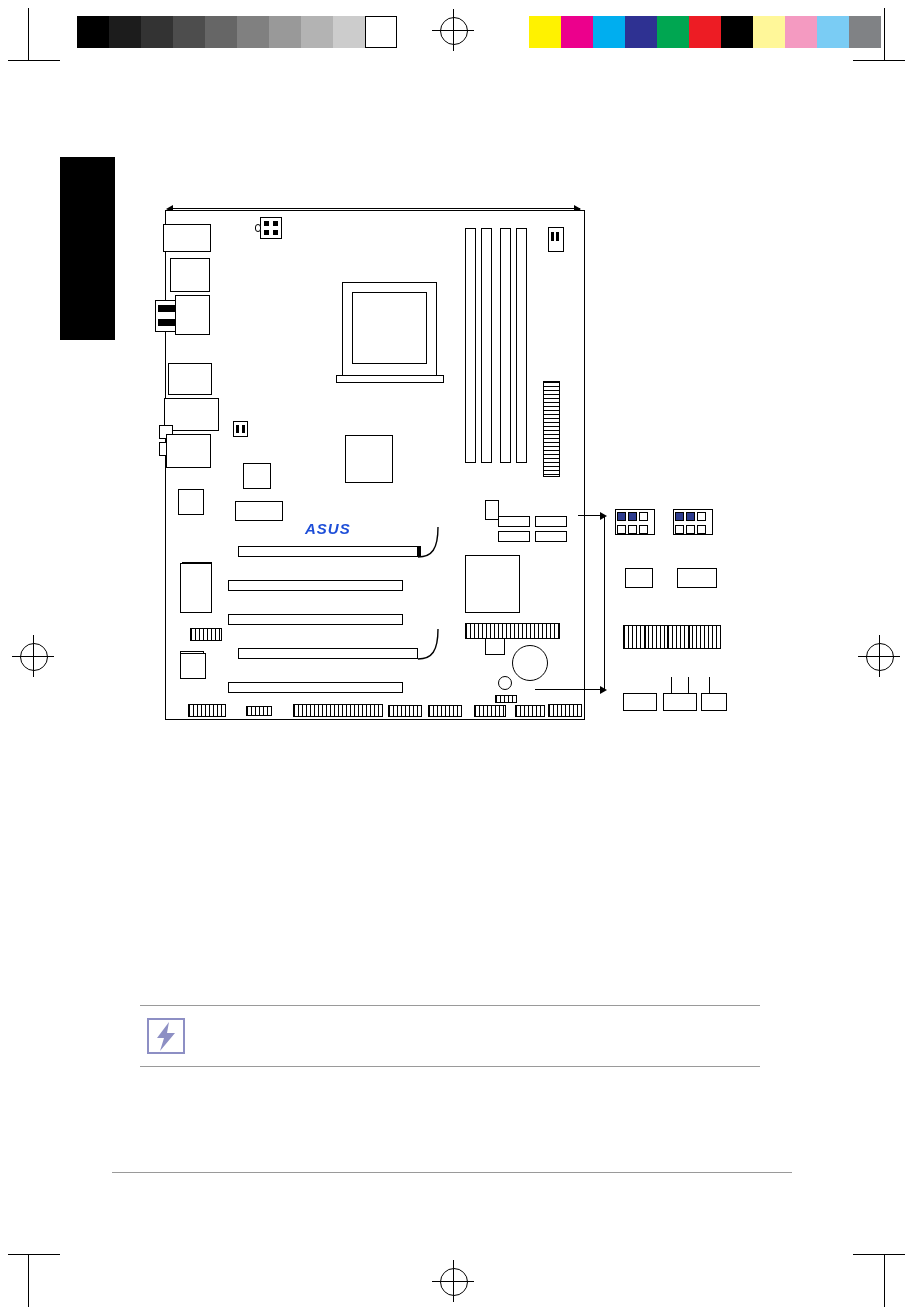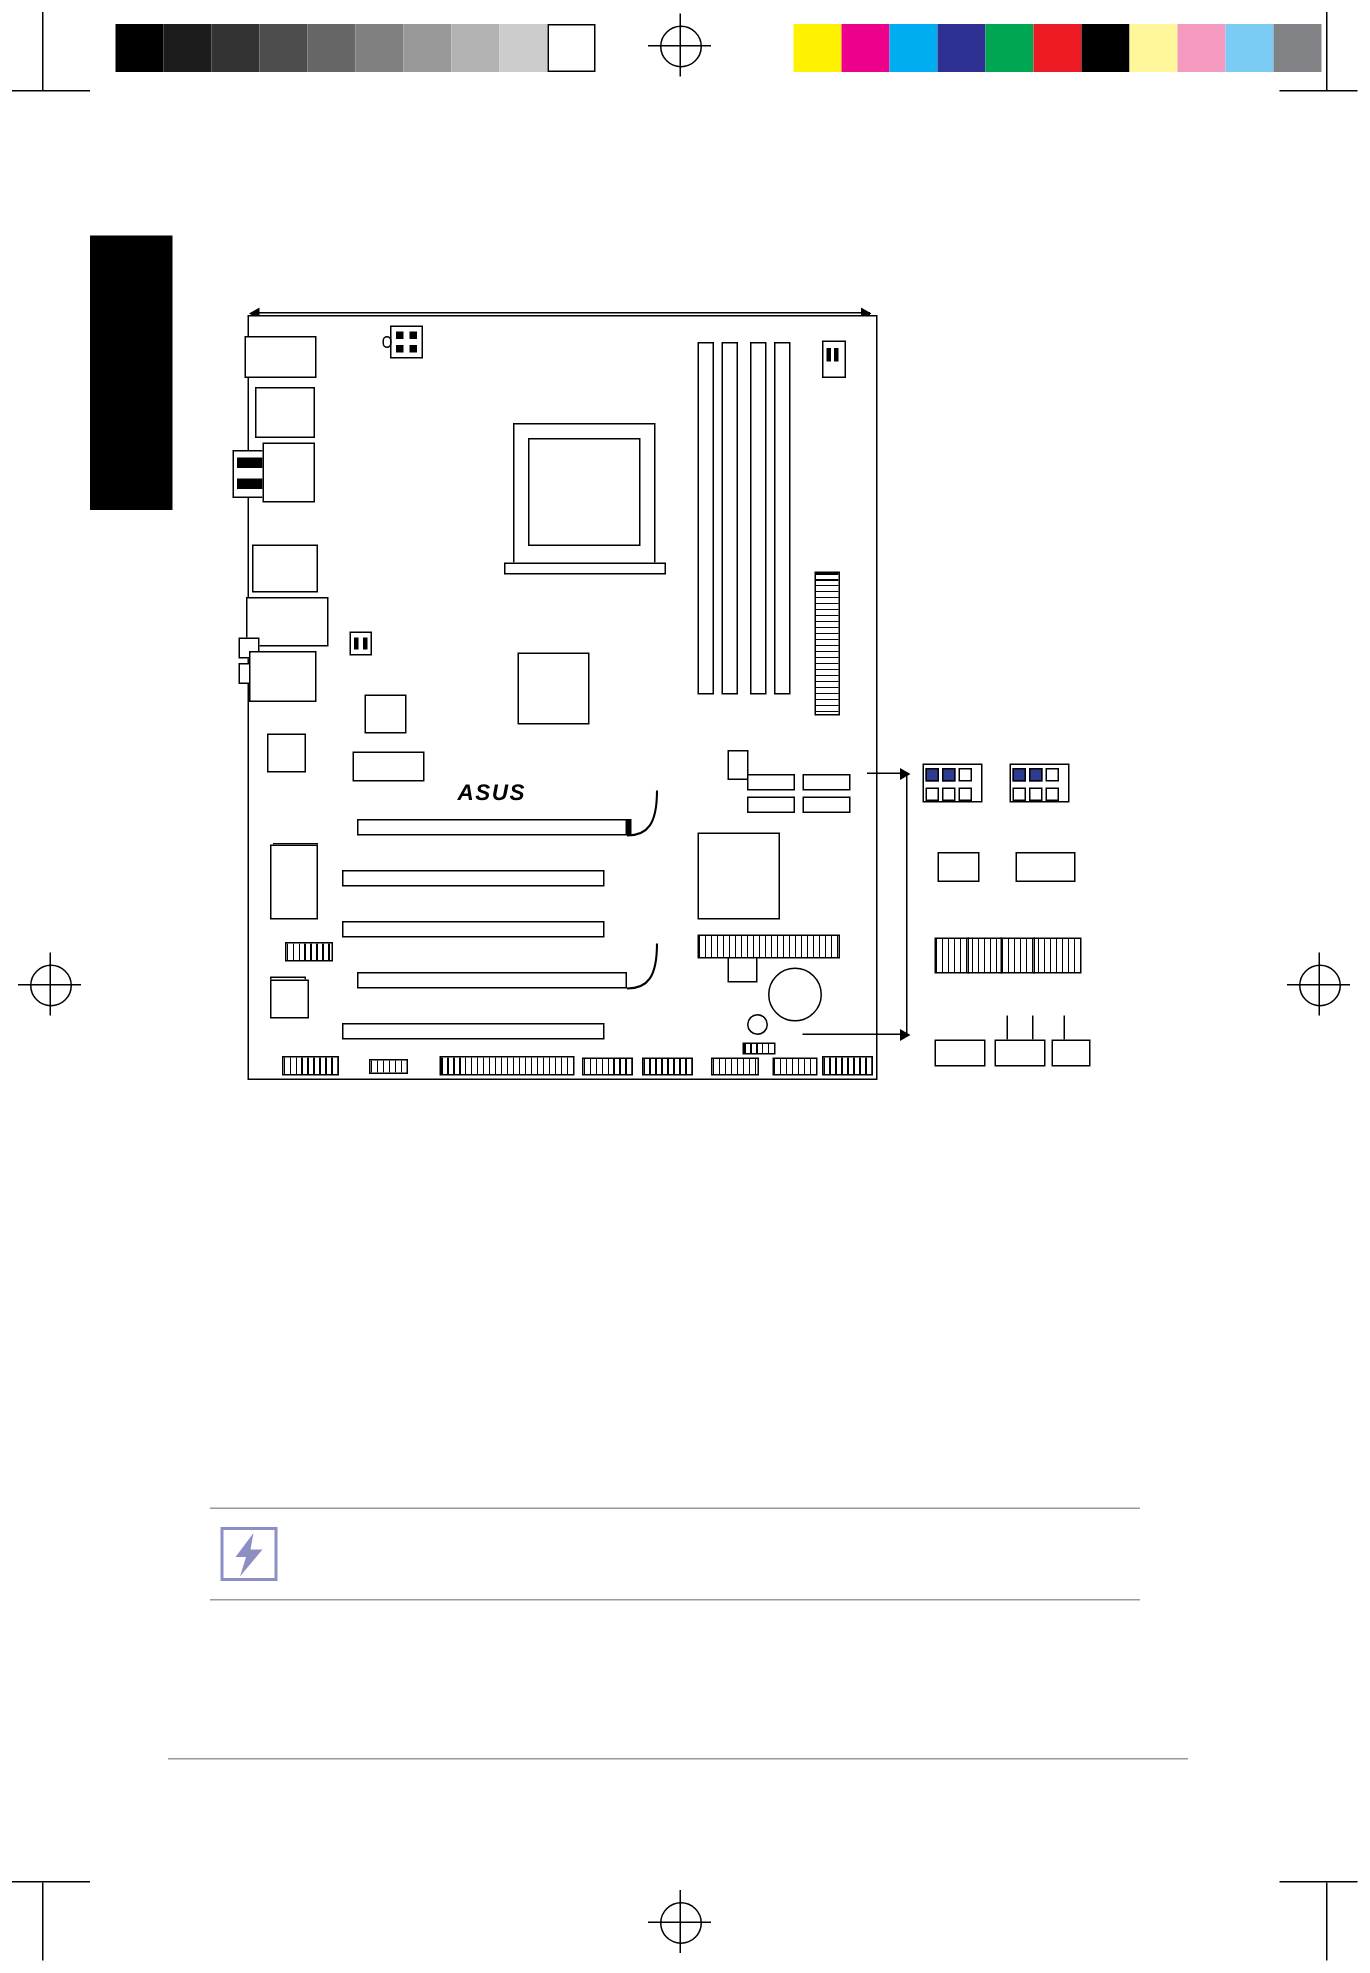--- a/index.html
+++ b/index.html
@@ -124,21 +124,21 @@
     background: #fff;
     box-sizing: border-box;
   }
 
   .asus-logo {
     position: absolute;
     font-family: "Liberation Sans", sans-serif;
     font-weight: bold;
     font-size: 15px;
     letter-spacing: 1px;
-    color: #000000;
+    color: #1d4ed8;
     font-style: italic;
   }
 
   
   .dim-line {
     position: absolute;
     background: #000;
   }
   .arrow {
     position: absolute;

